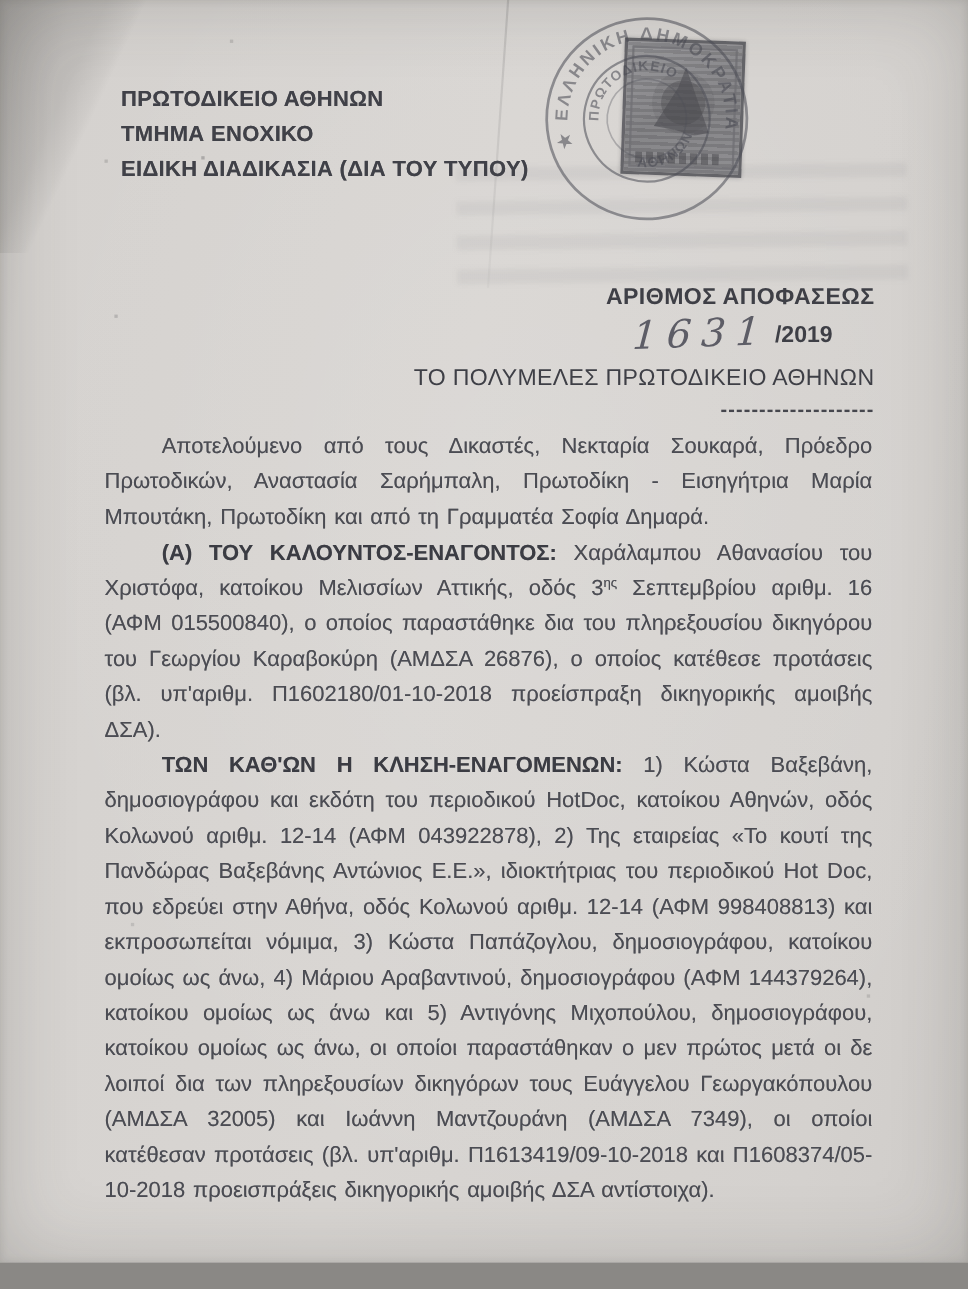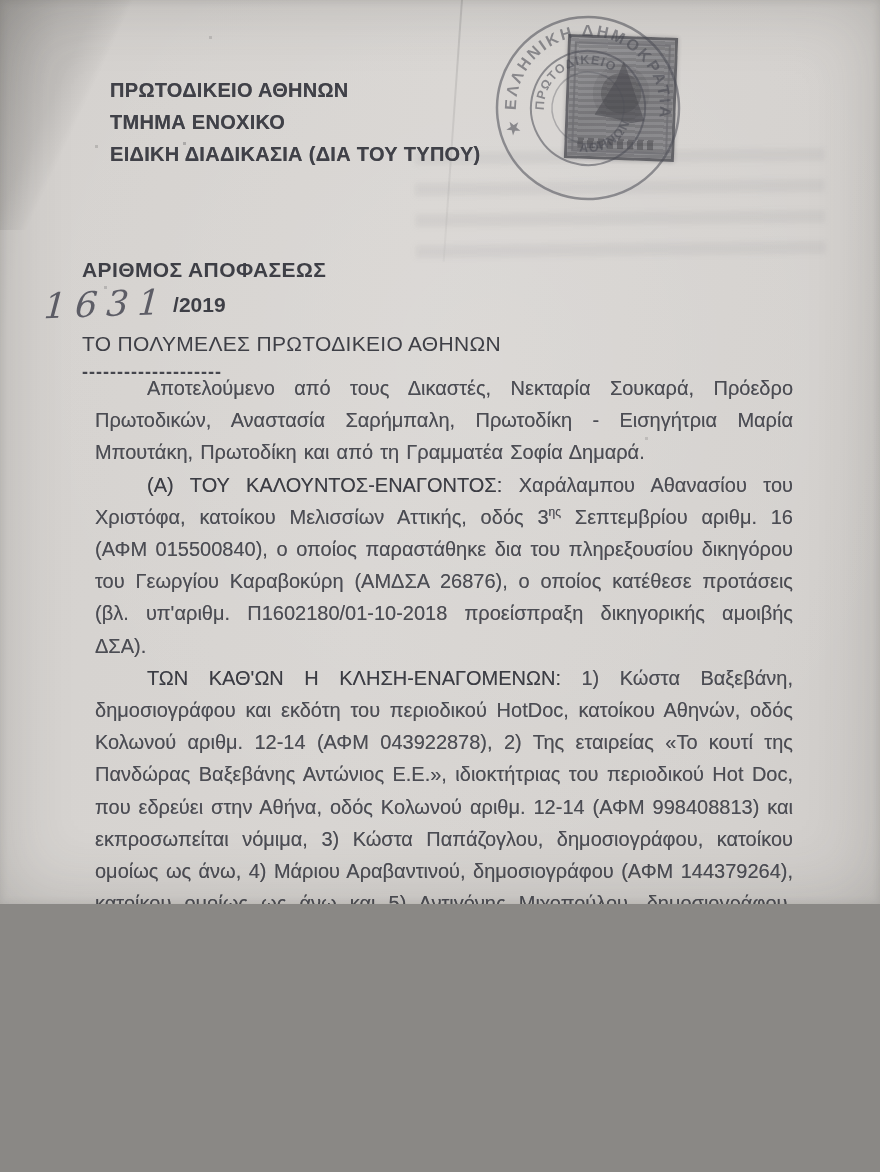--- a/index.html
+++ b/index.html
@@ -1,18 +1,18 @@
 <!DOCTYPE html>
 <html><head>
 <meta charset="utf-8">
 <style>
   html,body{margin:0;padding:0;background:#8a8885;}
   .page{
     position:relative;
-    width:880px;height:904px;
+    width:880px;height:1148px;
     margin:0 auto;
     overflow:hidden;
     font-family:"Liberation Sans", sans-serif;
     background:
       radial-gradient(ellipse at 55% 40%, rgba(255,255,255,.10), transparent 70%),
       linear-gradient(100deg, #c7c4c1 0%, #d5d2cf 6%, #d8d5d2 45%, #d4d1ce 85%, #cfccc9 100%);
     color:#4a4b52;
   }
   .vignette{position:absolute;inset:0;pointer-events:none;
     box-shadow:inset 0 0 70px rgba(60,58,56,.22), inset 0 0 8px rgba(60,58,56,.15);}
@@ -60,38 +60,38 @@
   }
   .revenue-stamp::after{
     content:"";position:absolute;left:10px;bottom:8px;width:76px;height:10px;
     background:repeating-linear-gradient(90deg, rgba(40,40,46,.5) 0 6px, transparent 6px 10px);
   }
   svg.seal{position:absolute;left:8px;top:2px;transform:rotate(-28deg);opacity:.55;}
   svg.seal circle{fill:none;stroke:#4d4e57;}
   svg.seal text{fill:#484952;font-family:"Liberation Sans", sans-serif;font-weight:600;}
 
   
-  .title-block{position:absolute;left:82px;top:258px;width:700px;text-align:left;color:#3e3f46;}
+  .title-block{position:absolute;left:95px;top:258px;width:700px;text-align:right;color:#3e3f46;}
   .decision-label{font-size:21px;font-weight:700;letter-spacing:.4px;}
   .number-line{margin-top:2px;height:44px;transform:translateX(-38px);}
   .handwritten{
     display:inline-block;font-family:"DejaVu Serif", serif;font-style:italic;
     font-size:35px;font-weight:400;color:#5d5d66;letter-spacing:9px;
     transform:rotate(-2deg) skewX(-6deg);vertical-align:-4px;
   }
   .number-year{font-size:21px;font-weight:700;margin-left:4px;margin-top:20px;}
   .court-line{font-size:21px;font-weight:400;letter-spacing:.3px;margin-top:4px;}
   .divider{font-size:18px;font-weight:700;letter-spacing:1px;margin-top:6px;color:#45464d;}
 
   
-  .body-text{position:absolute;left:95px;top:372px;width:698px;
+  .body-text{position:absolute;left:95px;top:390px;width:698px;
     font-size:20px;line-height:32.2px;text-align:justify;color:#4b4c53;
     text-shadow:0 0 .6px rgba(75,76,83,.55);word-spacing:1.5px;}
   .body-text p{margin:0;text-indent:52px;}
-  .body-text b{font-weight:400;color:#3b3c43;margin-top:24px;}
+  .body-text b{font-weight:700;color:#3b3c43;margin-top:24px;}
   .body-text sup{font-size:12px;line-height:0;}
 </style>
 </head>
 <body>
 
 <div class="page">
 
   <div class="corner-shadow"></div>
   <div class="crease"></div>
   <div class="bleed"></div>

